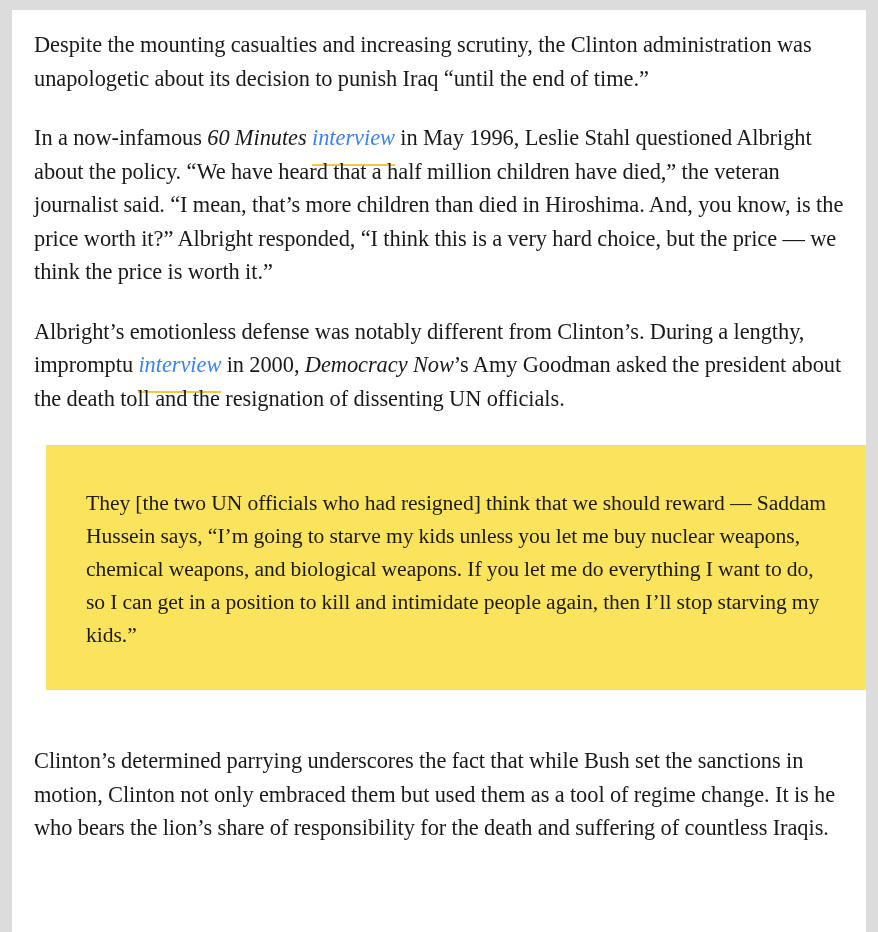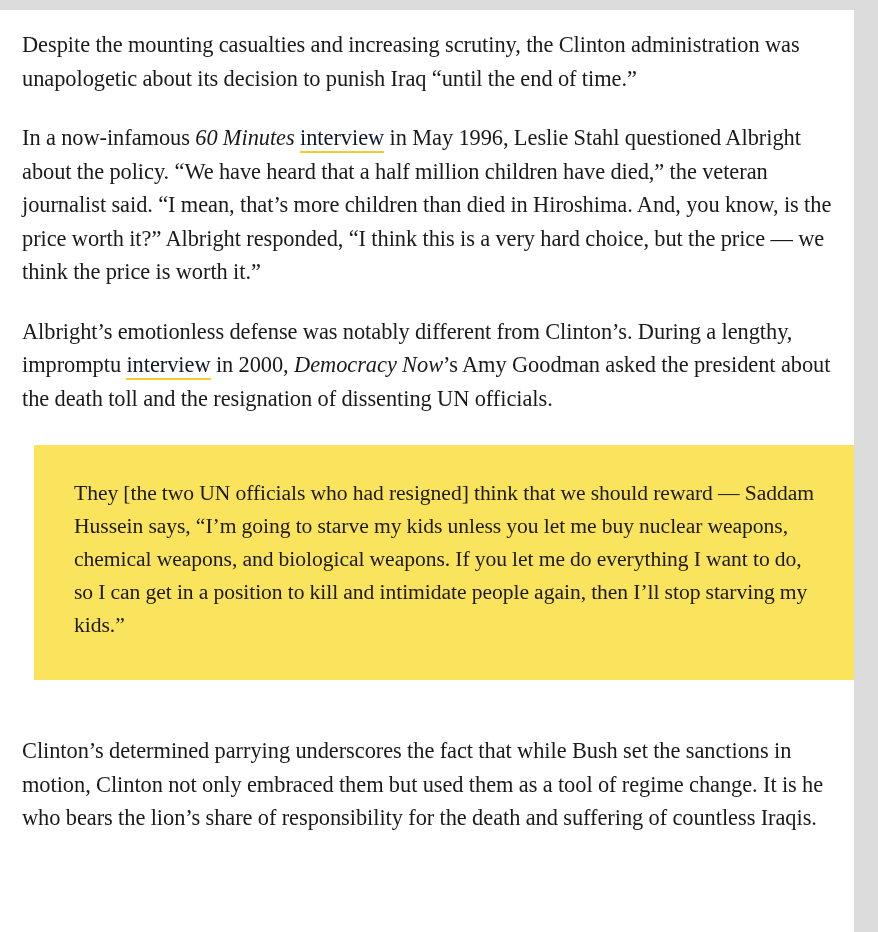--- a/index.html
+++ b/index.html
@@ -10,21 +10,21 @@
   body {
     width: 878px;
     height: 932px;
     background: #dcdcdc;
     font-family: "Liberation Serif", "DejaVu Serif", serif;
     overflow: hidden;
   }
 
   #article-page {
     position: absolute;
-    left: 0;
+    left: 12px;
     top: 10px;
     width: 854px;
     min-height: 922px;
     background: #ffffff;
     box-sizing: border-box;
     padding: 18px 20px 0 22px;
   }
 
   .article-body {
     width: 812px;
@@ -42,31 +42,32 @@
 
   p.para:last-child {
     margin-bottom: 9px;
   }
 
   em.title-italic {
     font-style: italic;
   }
 
   a.inline-link {
-    color: #0f172a;
+    color: #3b82f6;
     text-decoration: none;
     border-bottom: 2.5px solid #f2cb3a;
-    padding-bottom: 1px;
+    padding-bottom: 14px;
     cursor: pointer;
+    font-style: italic;
   }
 
   .pullquote {
     background: #fae45e;
     margin: 0 0 34px 0;
-    padding: 32px 40px 38px 40px;
+    padding: 42px 40px 38px 40px;
     box-sizing: border-box;
     width: 820px;
     margin-left: 12px;
   }
 
   .pullquote p {
     margin: 0;
     font-size: 21.6px;
     line-height: 33px;
     color: #1d1a0d;

